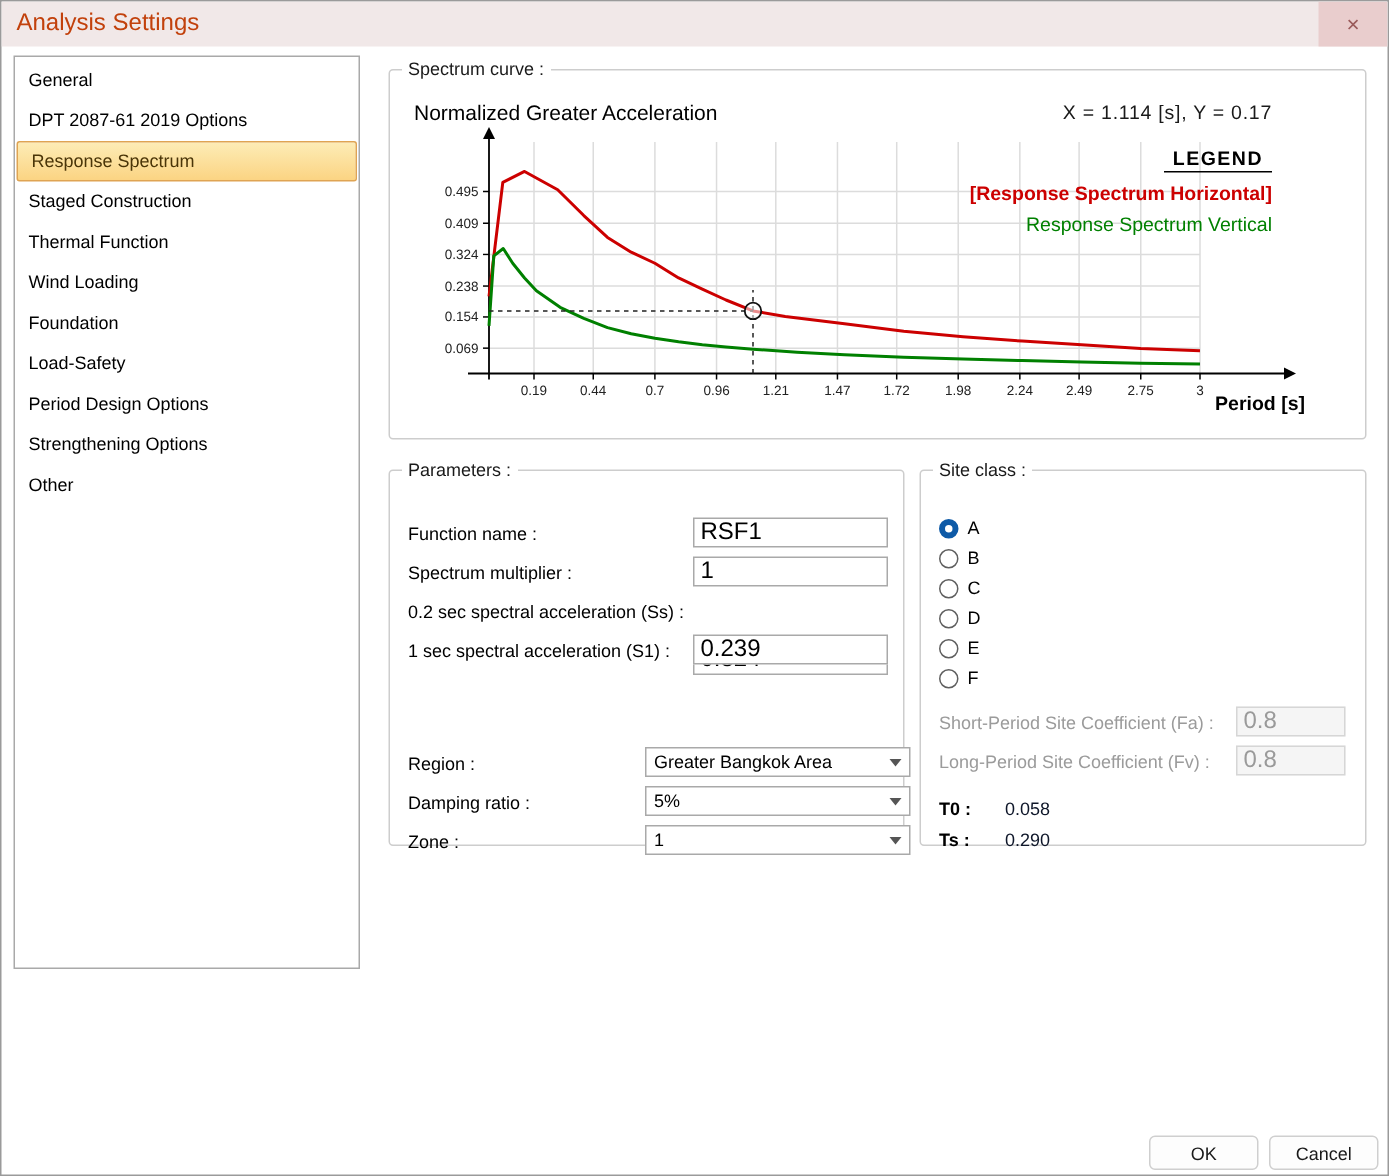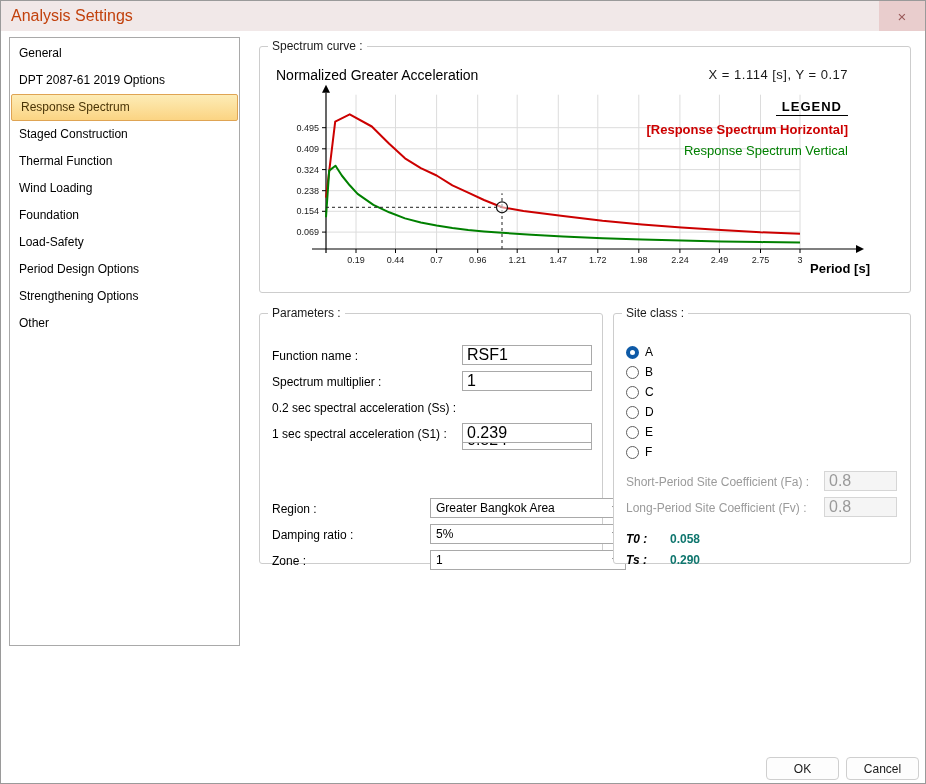--- a/index.html
+++ b/index.html
@@ -39,30 +39,30 @@
   .dash{stroke:#222;stroke-width:1;stroke-dasharray:3,3;fill:none;}
   .cursor-dot{fill:#ffffff;fill-opacity:.55;stroke:#111;stroke-width:1.2;}
   .xlabel{font-size:13px;font-weight:bold;fill:#000;text-anchor:end;font-family:"Liberation Sans",sans-serif;}
   
   .p-label{position:absolute;left:12px;font-size:12px;color:#000;white-space:nowrap;}
   .p-label.gray{color:#9b9b9b;}
   .p-input{position:absolute;left:202px;width:130px;height:20px;box-sizing:border-box;border:1px solid #a9a9a9;
            font-size:16px;font-family:"Liberation Sans",sans-serif;padding:0 4px;background:#fff;color:#000;}
   .p-input:disabled{background:#f5f5f5;color:#9a9a9a;border-color:#d6d6d6;}
   .p-input.coef{left:210px;width:73px;}
-  .combo{position:absolute;left:170px;width:196px;height:20px;box-sizing:border-box;border:1px solid #a9a9a9;background:#fff;
+  .combo{position:absolute;left:170px;width:177px;height:20px;box-sizing:border-box;border:1px solid #a9a9a9;background:#fff;
          display:flex;align-items:center;justify-content:space-between;padding:0 5px;font-size:12px;color:#000;gap:13px;}
   .combo-arrow{width:0;height:0;border-left:4px solid transparent;border-right:4px solid transparent;border-top:5px solid #555;}
   .radio-list{position:absolute;left:12px;top:22px;}
   .radio-row{height:20px;display:flex;align-items:center;}
   .radio{width:13px;height:13px;border:1px solid #5f5f5f;border-radius:50%;background:#fff;box-sizing:border-box;display:inline-block;}
   .radio.on{border:4px solid #0e5aa7;}
   .radio-label{font-size:12px;margin-left:6px;color:#000;}
-  .tv-label{position:absolute;left:12px;font-size:12px;font-weight:bold;color:#000;font-style:italic;}
-  .tv-value{position:absolute;left:56px;font-size:12px;font-weight:bold;color:#0f766e;}
+  .tv-label{position:absolute;left:12px;font-size:12px;font-weight:bold;color:#000;}
+  .tv-value{position:absolute;left:56px;font-size:12px;font-weight:normal;color:#0f172a;}
   
   .btn{position:absolute;width:73px;height:23px;font-size:12px;font-family:"Liberation Sans",sans-serif;
        background:#fdfdfd;border:1px solid #cfcfcf;border-radius:4px;color:#1a1a1a;}
 </style>
 </head>
 <body>
 
 <div class="dialog">
 
   <div class="titlebar">

